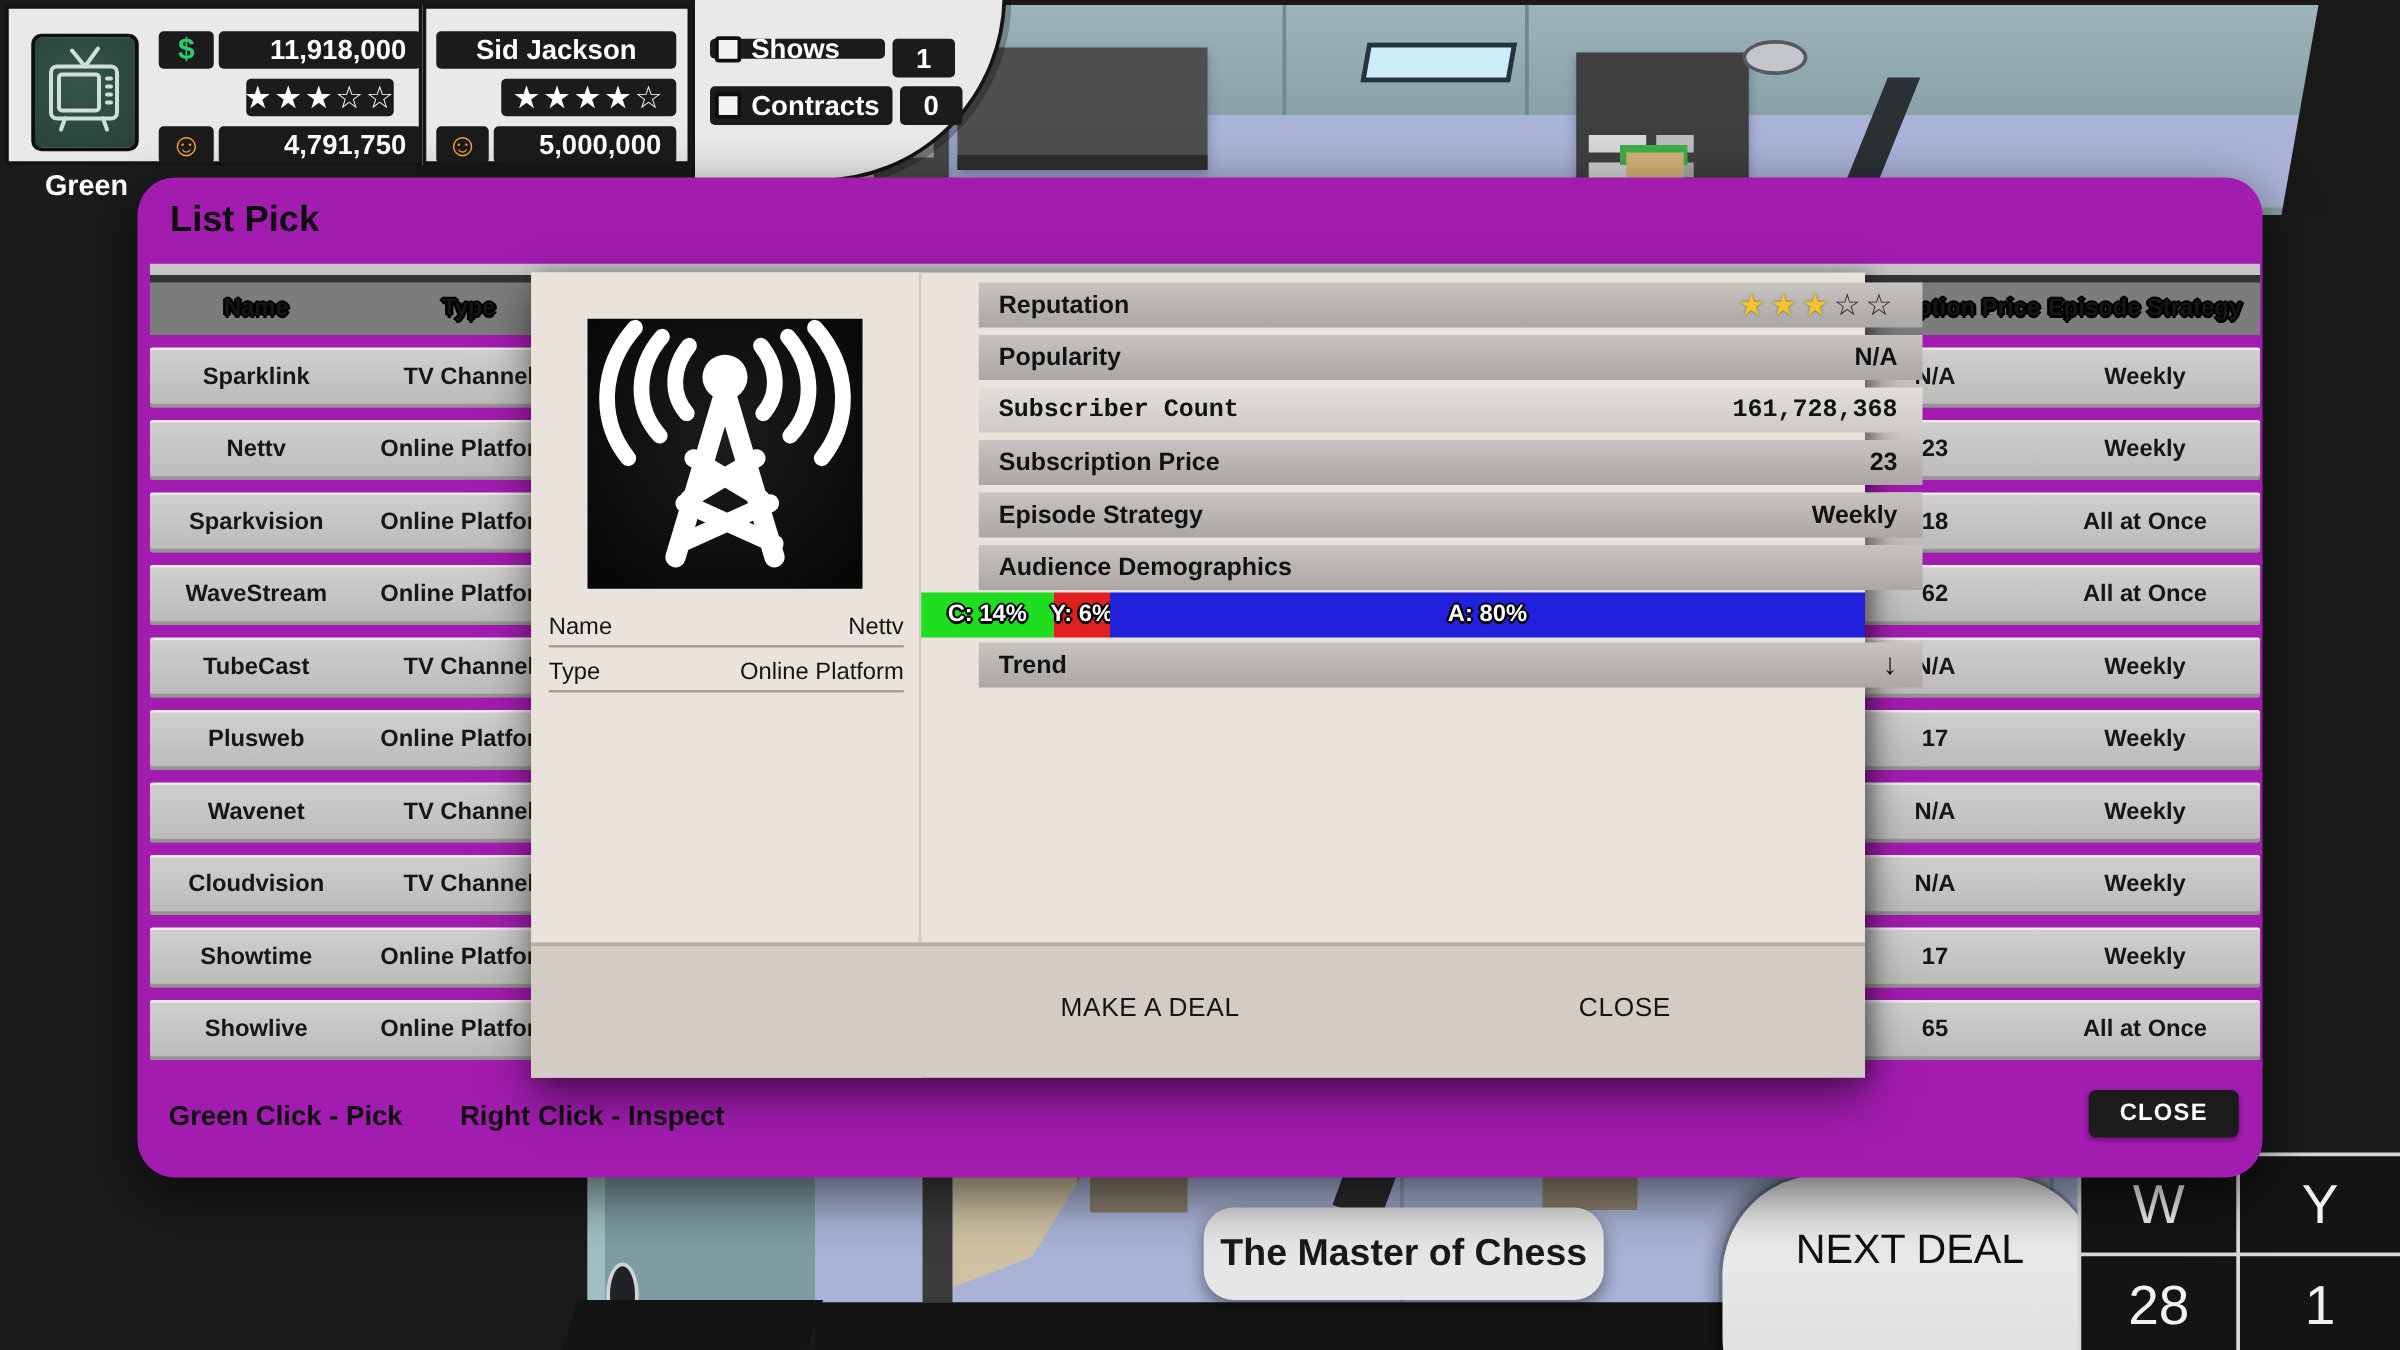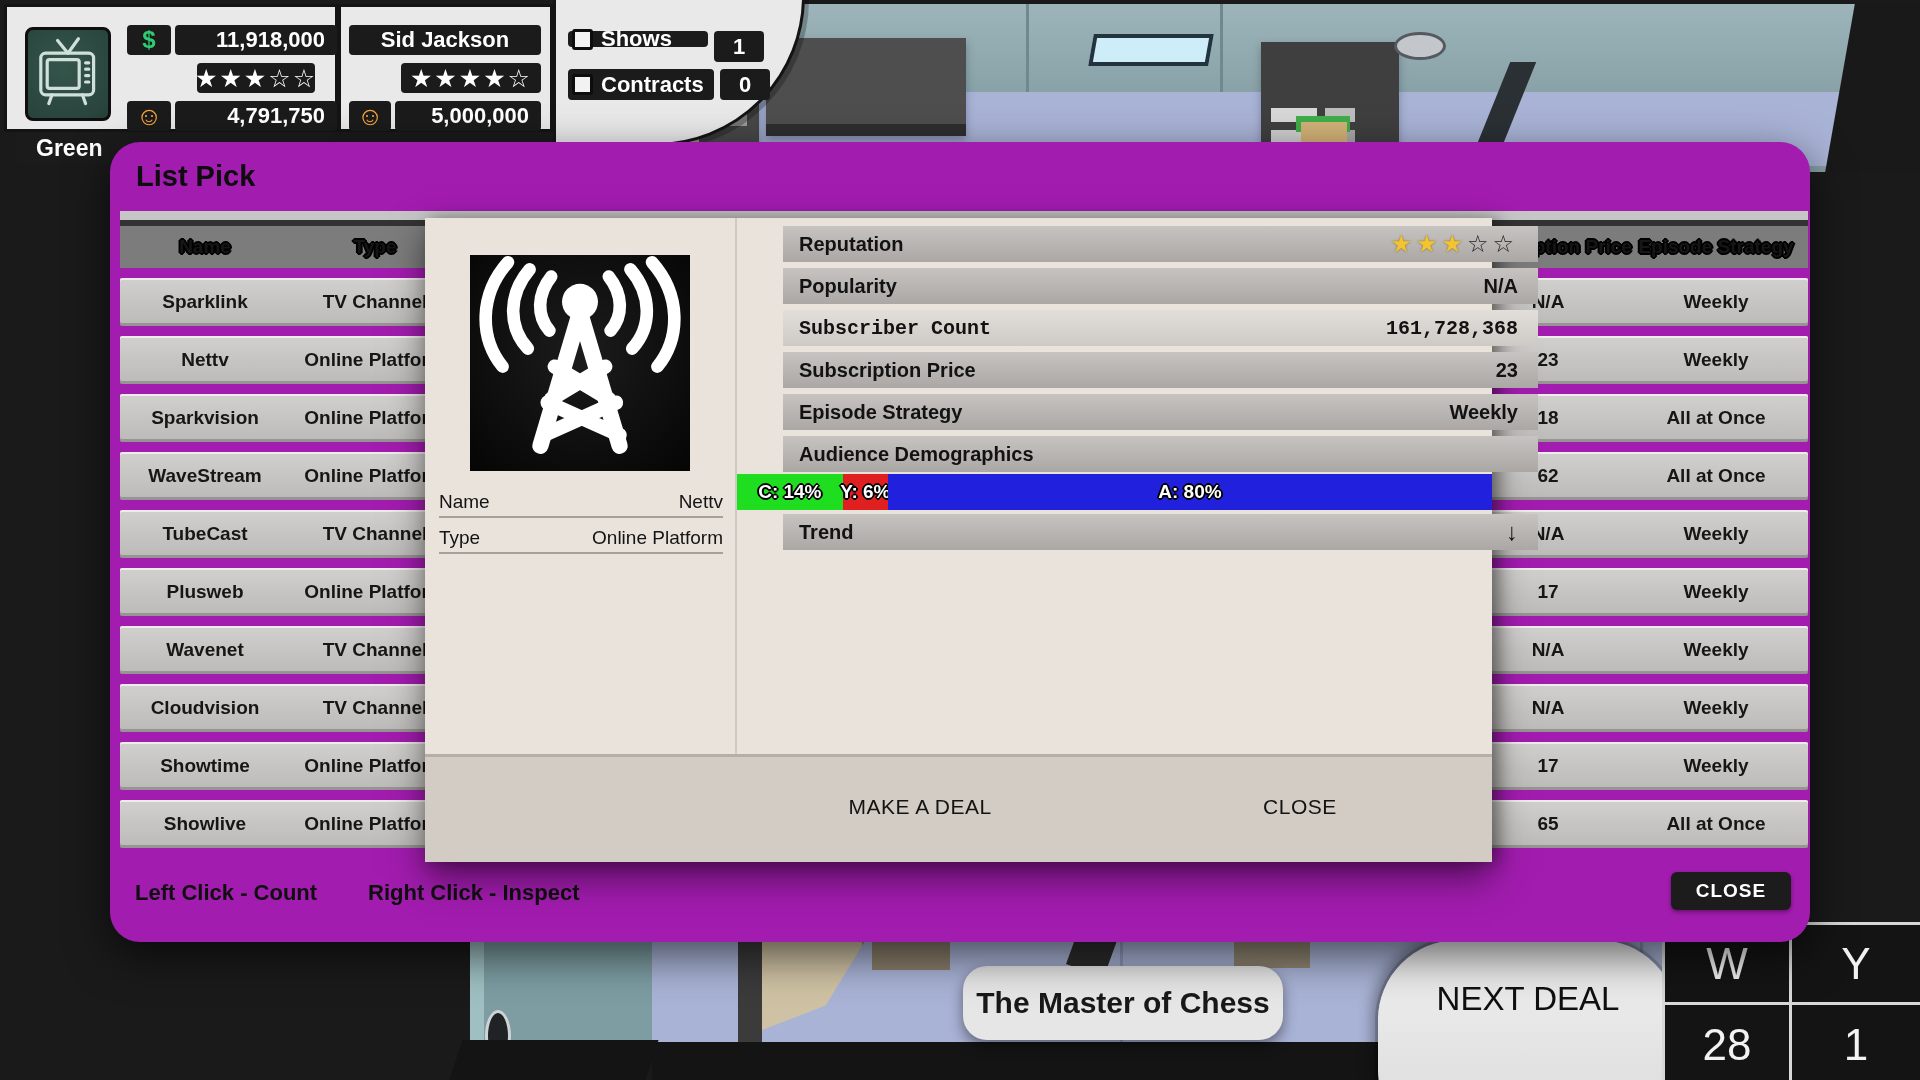--- a/index.html
+++ b/index.html
@@ -266,21 +266,21 @@
         <div class="cell c-strat">Weekly</div>
       </div>
       <div class="lp-row">
         <div class="cell c-name">Showlive</div>
         <div class="cell c-type">Online Platform</div>
         <div class="cell c-price">65</div>
         <div class="cell c-strat">All at Once</div>
       </div>
     </div>
 
-    <div id="lp-hint-left">Left Click - Count</div>
+    <div id="lp-hint-left">Green Click - Pick</div>
     <div id="lp-hint-right">Right Click - Inspect</div>
     <div id="lp-close">CLOSE</div>
 
     <div id="inspect" style="left:315px;top:76px;">
       <div id="insp-left">
         <div id="insp-icon">
           <svg viewBox="0 0 120 120" width="220" height="216">
             <g stroke="#fff" stroke-width="7" fill="none" stroke-linecap="round">
               <path d="M44 12 C36 22 36 34 43 42"></path>
               <path d="M32 8 C20 22 20 40 31 52"></path>

